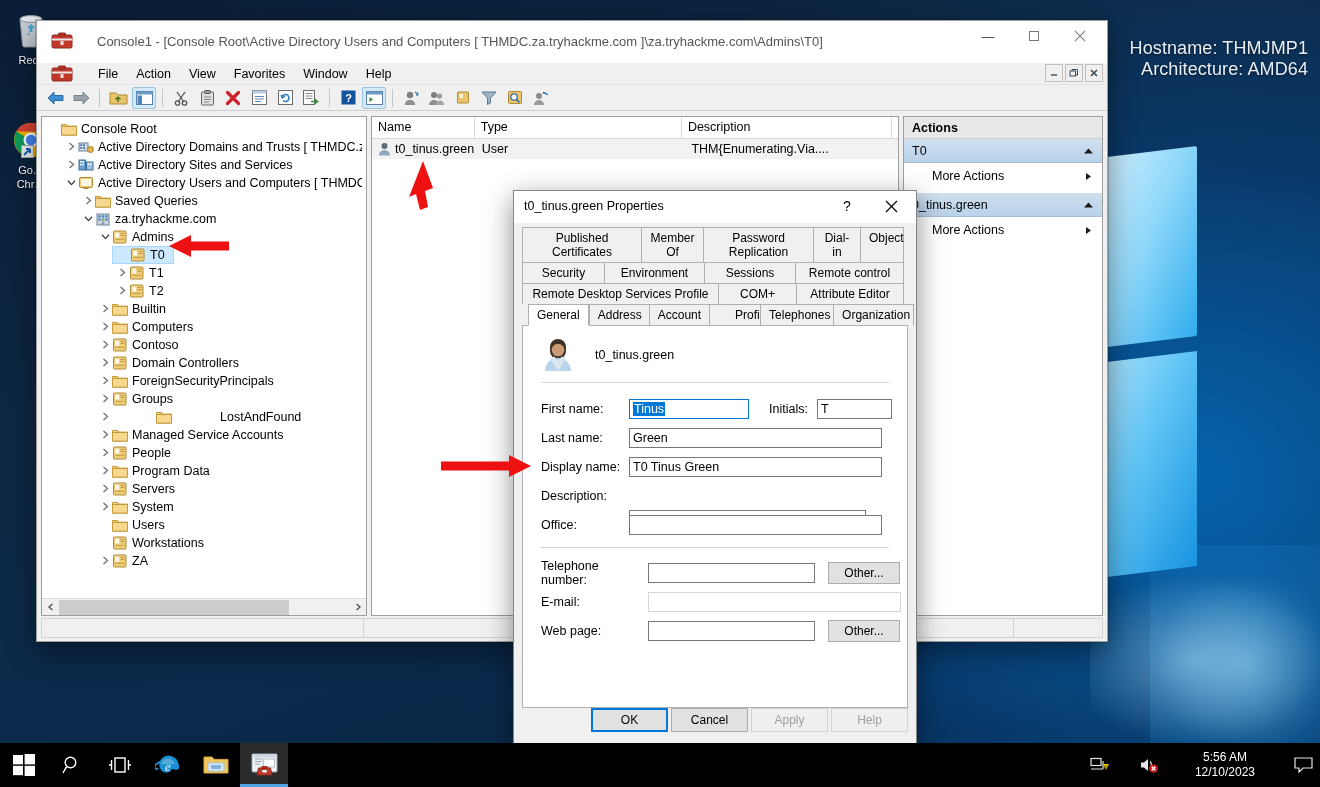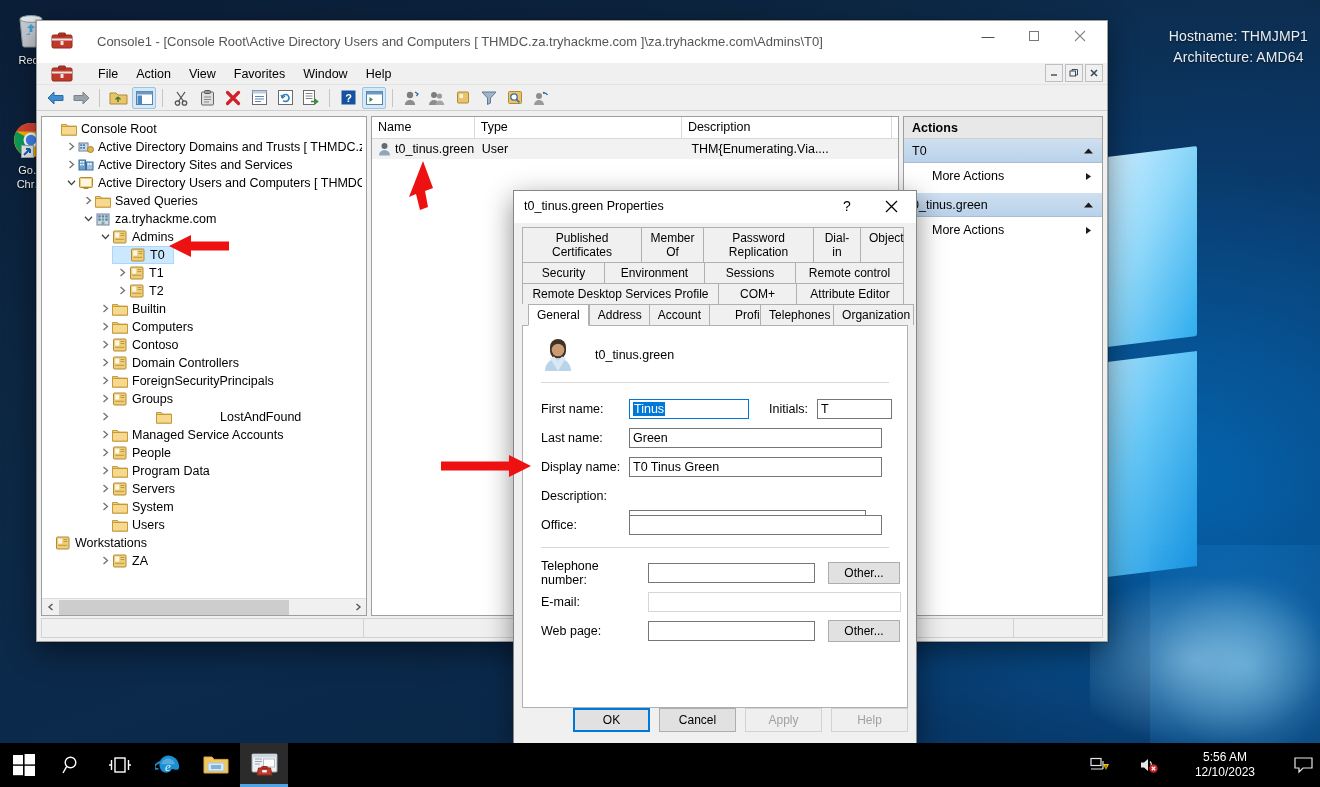--- a/index.html
+++ b/index.html
@@ -23,22 +23,22 @@
   #wl1 { left:0; top:0; width:92px; height:190px; border-radius:2px;
          background:linear-gradient(115deg,#cfeeff 0%,#8fd8fa 45%,#2fadee 100%); }
   #wl2 { left:0; top:205px; width:92px; height:215px;
          background:linear-gradient(115deg,#a9e0fb 0%,#63c6f6 40%,#1694e0 100%); }
   #glow { position:absolute; left:1150px; top:545px; width:320px; height:300px;
           background:radial-gradient(circle at 30% 40%, rgba(130,215,255,.55) 0%, rgba(40,150,230,.22) 32%, rgba(0,0,0,0) 68%); }
   #glow2 { position:absolute; left:1090px; top:560px; width:260px; height:200px;
           background:radial-gradient(ellipse at 40% 50%, rgba(190,235,255,.45) 0%, rgba(0,0,0,0) 60%); }
 
   
-  #host-info { position:absolute; right:12px; top:26px; text-align:center; color:#e9eef5;
-    font-size:14px; line-height:21px; letter-spacing:.1px; text-shadow:0 1px 2px rgba(0,0,0,.6);}
+  #host-info { position:absolute; right:12px; top:38px; text-align:right; color:#e9eef5;
+    font-size:18px; line-height:21px; letter-spacing:.1px; text-shadow:0 1px 2px rgba(0,0,0,.6);}
 
   
   .desk-icon { position:absolute; width:62px; text-align:center; color:#fff; font-size:11px;
     text-shadow:0 1px 2px rgba(0,0,0,.9); }
   .desk-icon .lbl { display:block; margin-top:2px; line-height:12px; }
 
   
   #mmc { position:absolute; left:36px; top:20px; width:1072px; height:622px;
     background:#f0f0f0; border:1px solid #a0a0a0;
     box-shadow:0 0 0 1px rgba(0,0,0,.18), 0 10px 28px rgba(0,0,0,.45); }
@@ -138,21 +138,21 @@
     padding:1px 3px; display:flex; align-items:center; overflow:hidden; white-space:nowrap; }
   .finput.focused { border:1px solid #0078d7; }
   .finput.disabled { border:1px solid #d7d7d7; }
   .sel-text { background:#0078d7; color:#fff; padding:0 1px; }
   .btn { border:1px solid #adadad; background:#e1e1e1; font-size:12px; height:22px;
     display:flex; align-items:center; justify-content:center; color:#000; }
   .btn.disabled { color:#a0a0a0; background:#efefef; border-color:#d2d2d2; }
   .btn.focus { border:2px solid #0078d7; }
 
   #dlg-btns { position:absolute; left:0; right:0; bottom:0; height:48px; display:flex;
-    align-items:center; justify-content:flex-end; gap:9px; padding-right:8px; }
+    align-items:center; justify-content:flex-end; gap:3px; padding-right:8px; }
   #dlg-btns .btn { width:77px; height:24px; }
 
   
   .arrow { position:absolute; pointer-events:none; }
 
   
   #taskbar { position:absolute; left:0; bottom:0; width:1320px; height:44px; background:#000;
     display:flex; align-items:center; }
   .tbitem { width:48px; height:44px; display:flex; align-items:center; justify-content:center; }
   .tbitem.active { background:#2b2b2b; position:relative; }
@@ -639,21 +639,21 @@
             <span class="tlabel">System</span>
           </div>
           <div class="tnode" style="padding-left: 57px;">
             <span class="tw"></span>
             <span class="ticon"><svg width="16" height="14" viewBox="0 0 16 14">
                 <path d="M.5 2.5 h5 l1.4 1.6 h8.6 v9 H.5 z" fill="#f0cd78" stroke="#c49a3b"></path>
                 <path d="M.5 4.5 h15 v8.6 H.5 z" fill="#f6d98f" stroke="#c49a3b"></path>
               </svg></span>
             <span class="tlabel">Users</span>
           </div>
-          <div class="tnode" style="">
+          <div class="tnode" style="padding-left: 57px;">
             <span class="tw"></span>
             <span class="ticon"><svg width="16" height="14" viewBox="0 0 16 14">
                 <rect x="1.5" y="1" width="12.5" height="12" rx="1" fill="#f0cd78" stroke="#b08b36"></rect>
                 <rect x="3.2" y="2.6" width="4" height="5" fill="#fff" opacity=".85"></rect>
                 <path d="M8.5 3.5 h3.8 M8.5 5.5 h3.8 M3.2 9.3 h9" stroke="#b08b36" stroke-width=".8"></path>
               </svg></span>
             <span class="tlabel">Workstations</span>
           </div>
           <div class="tnode" style="padding-left: 57px;">
             <span class="tw"><svg width="9" height="9" viewBox="0 0 9 9">

